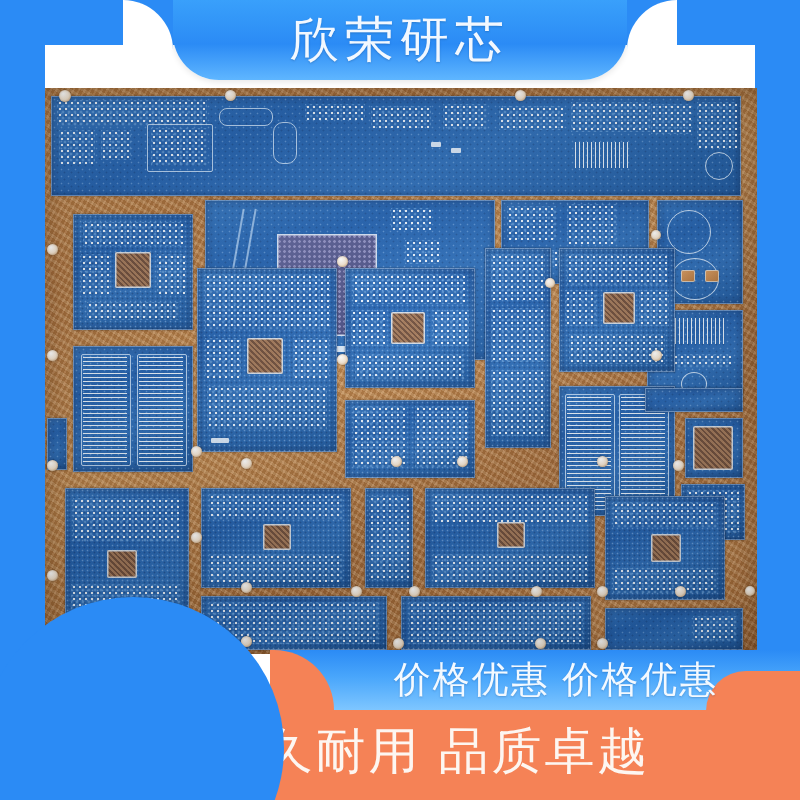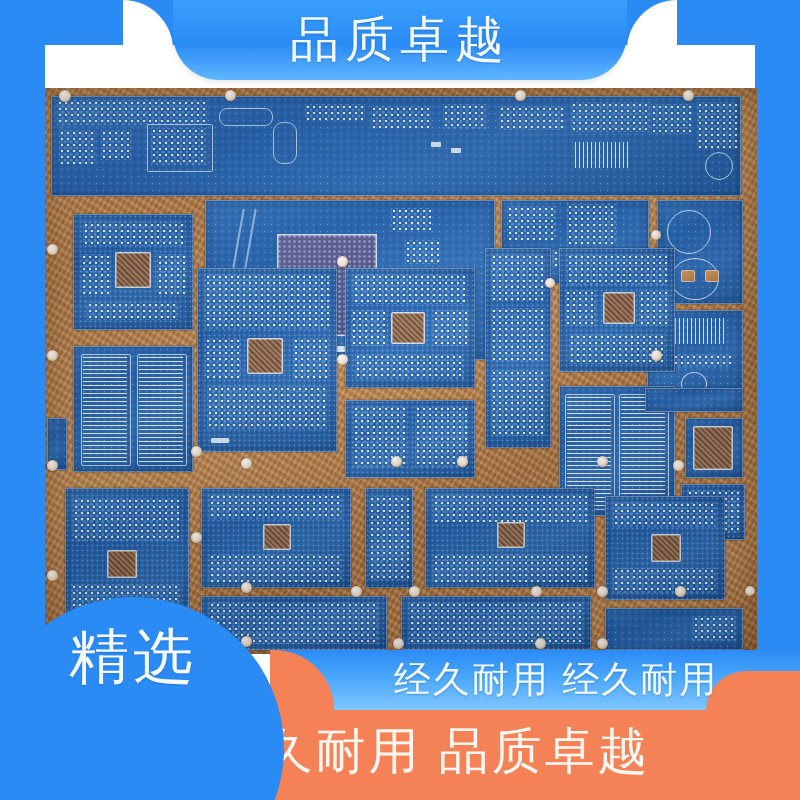--- a/index.html
+++ b/index.html
@@ -365,28 +365,27 @@
     <div class="hole" style="left:700px;top:498px;width:10px;height:10px;"></div>
     <div class="hole" style="left:196px;top:548px;width:11px;height:11px;"></div>
     <div class="hole" style="left:348px;top:550px;width:11px;height:11px;"></div>
     <div class="hole" style="left:490px;top:550px;width:11px;height:11px;"></div>
     <div class="hole" style="left:552px;top:550px;width:11px;height:11px;"></div>
   </div>
 
   <div class="banner">
     <div class="wing l"></div>
     <div class="wing r"></div>
-    <div class="banner-text">品质卓越</div>
+    <div class="banner-text">欣荣研芯</div>
   </div>
 
   <div class="orange"></div>
 
   <div class="ribbon">
-    <div class="ribbon-text">经久耐用  经久耐用</div>
+    <div class="ribbon-text">价格优惠  价格优惠</div>
   </div>
 
   <div class="orange-text">经久耐用  品质卓越</div>
 
   <div class="badge">
-    <span>精选</span>
   </div>
 
 </div>
 
 </body></html>

